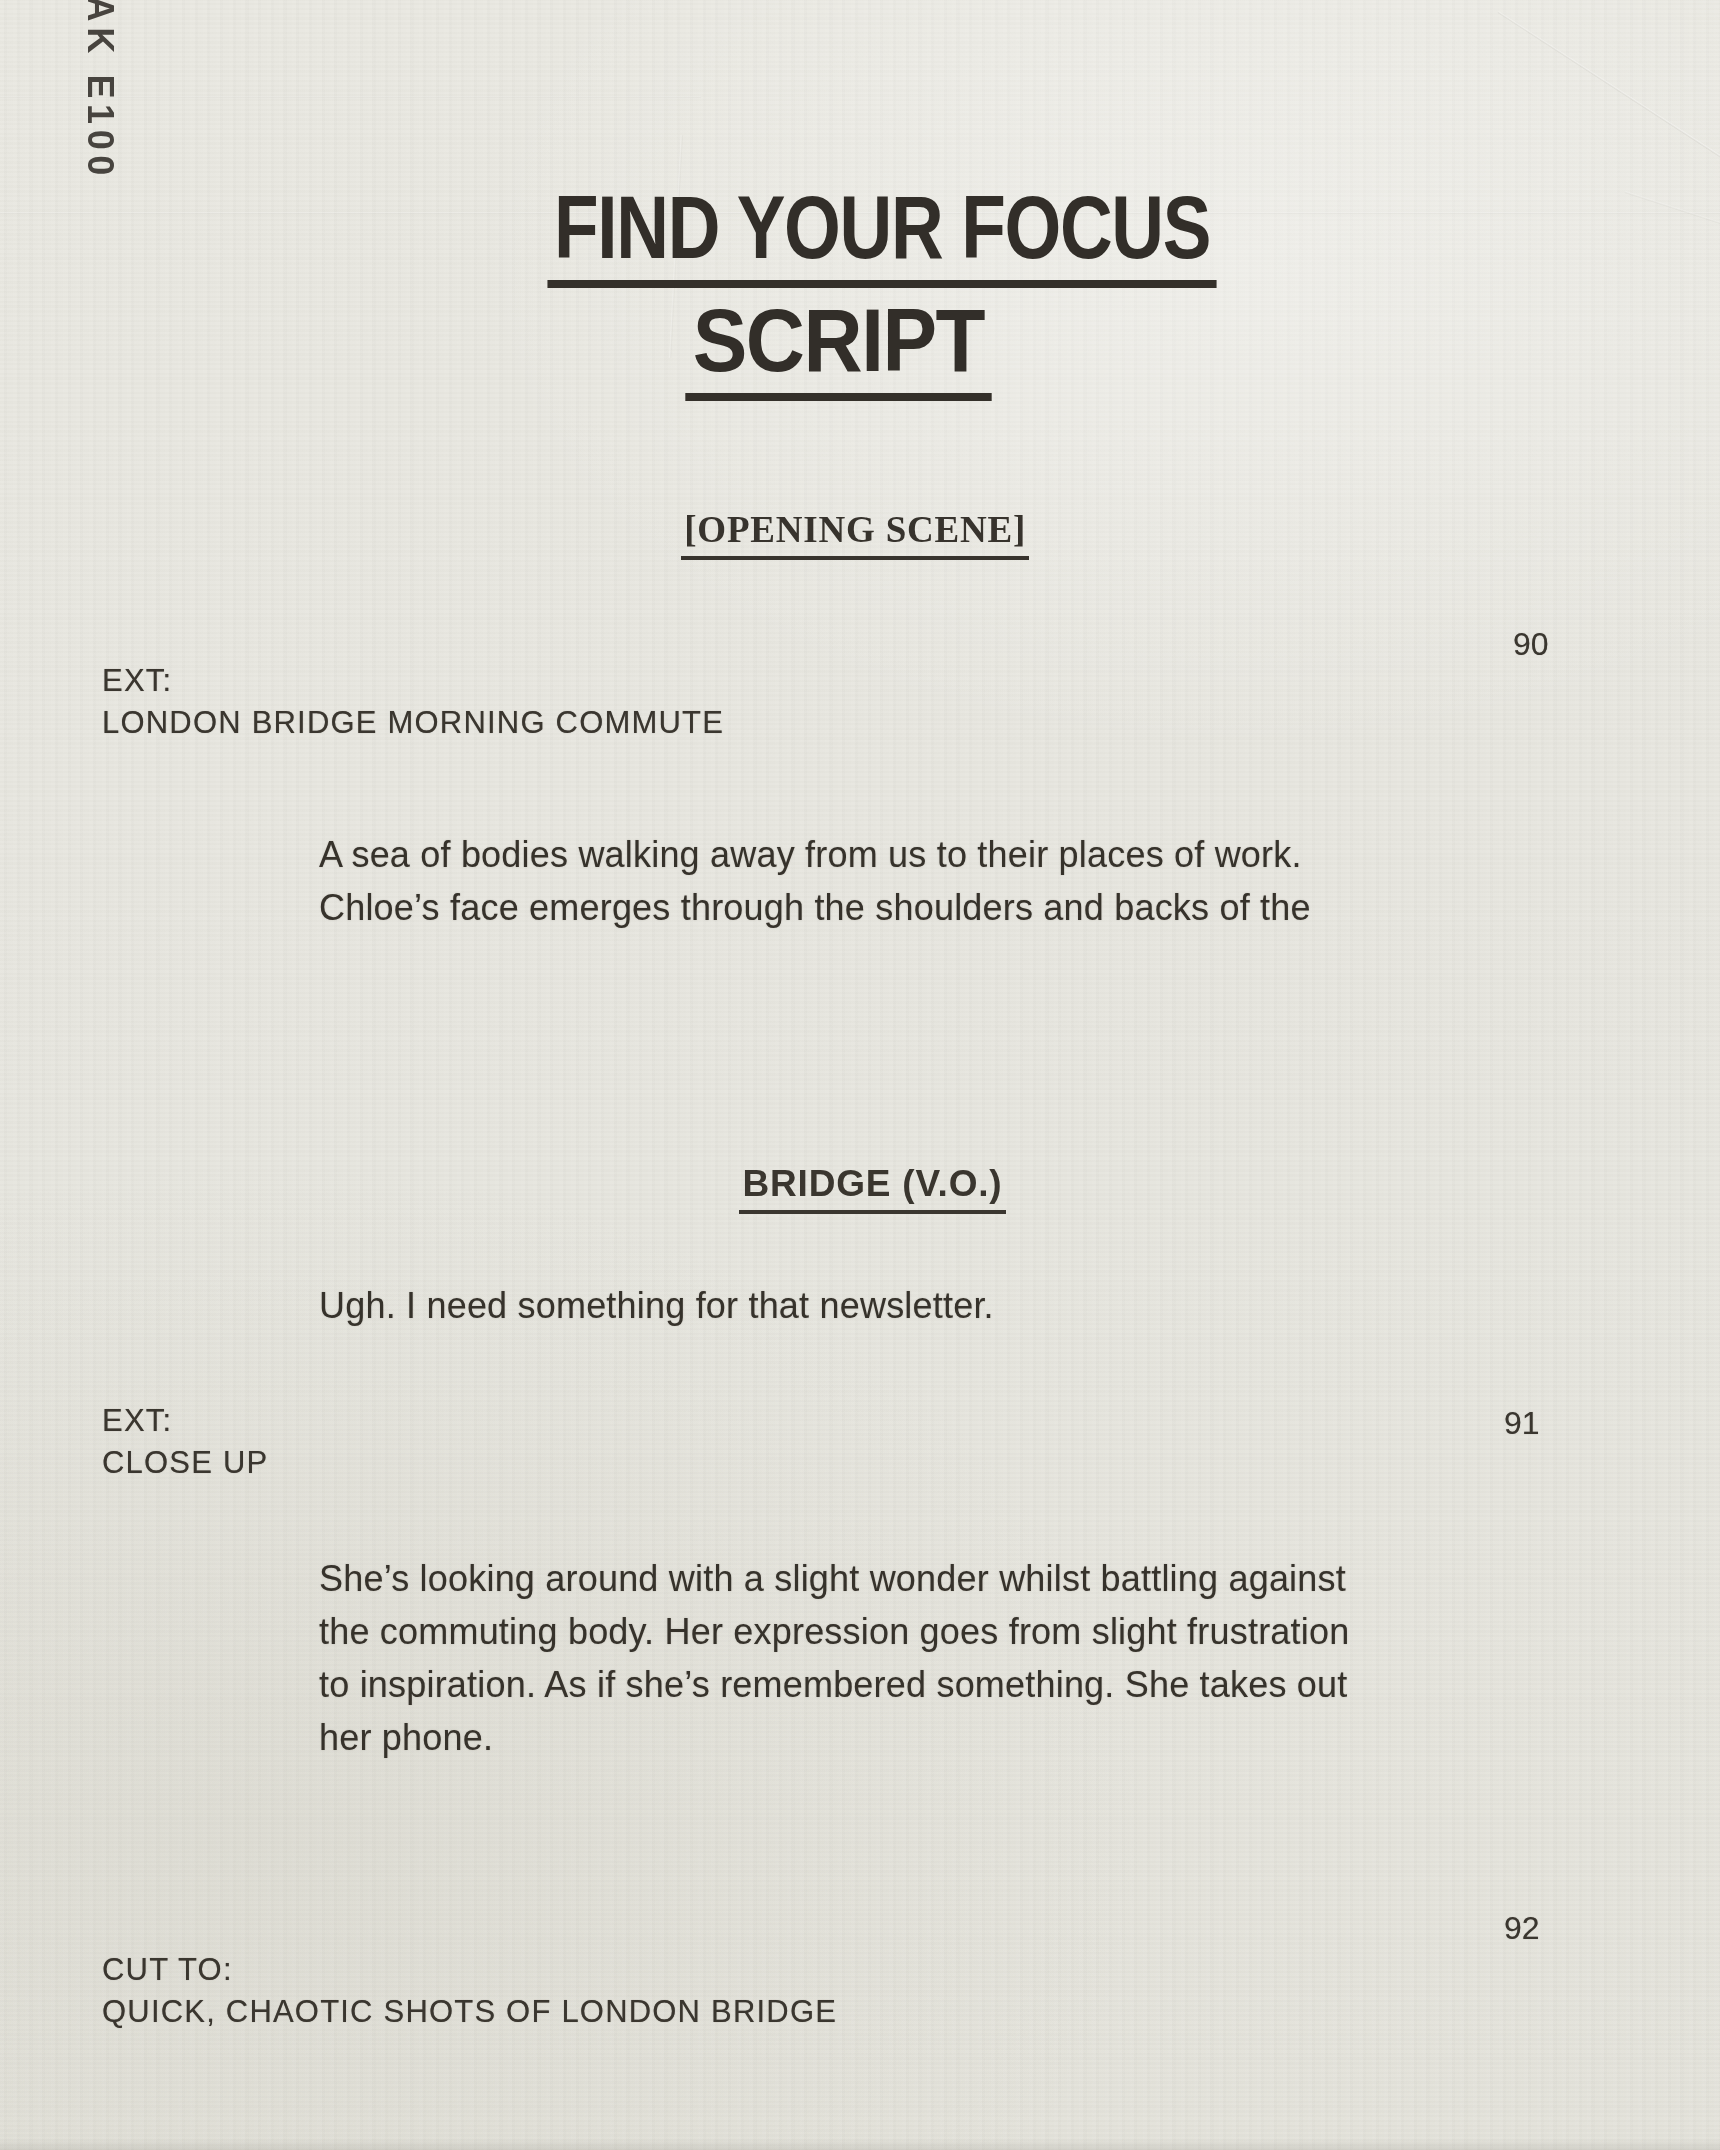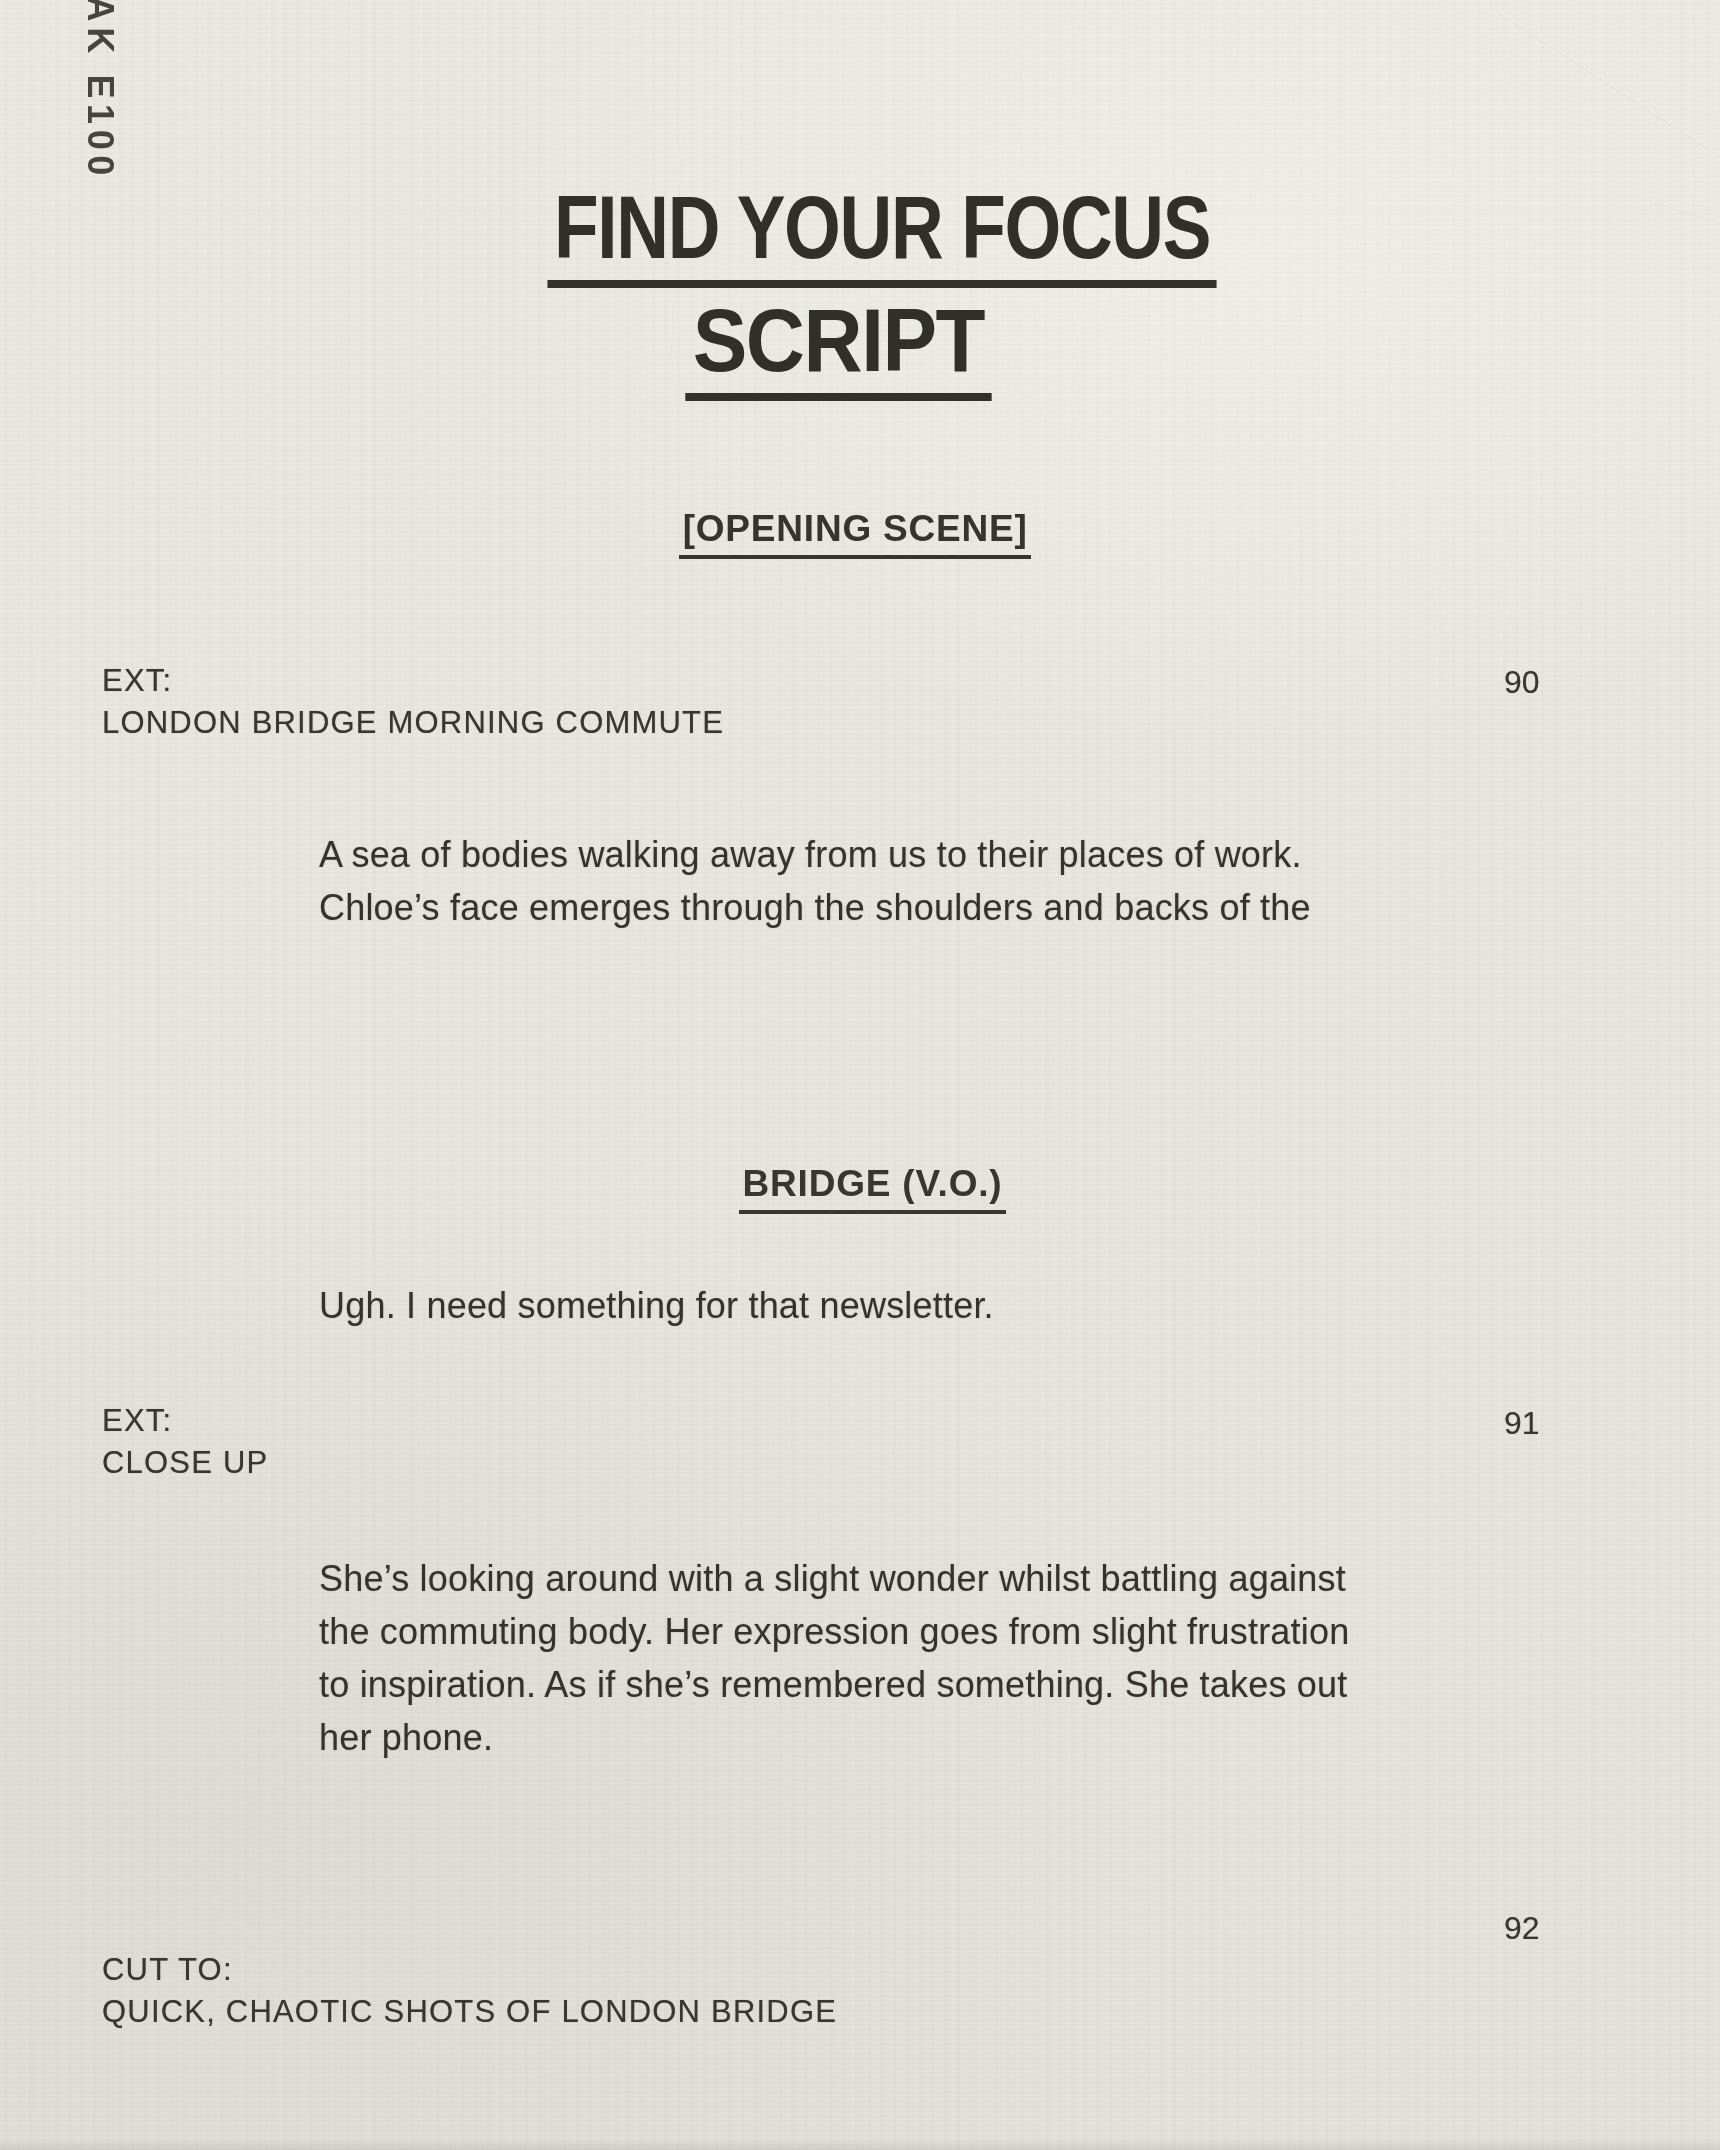--- a/index.html
+++ b/index.html
@@ -39,21 +39,21 @@
     display:inline-block;position:relative;
     font-weight:bold;font-size:89px;line-height:89px;letter-spacing:-1.6px;
     padding:0 8px 8px 8px;
     border-bottom:8.8px solid #34302a;
     color:#322e29;
   }
   .t1{transform:scaleX(0.82);}
   .t2{transform:scaleX(0.92);}
 
   .opening{
-    position:absolute;left:0;width:1677px;text-align:center;
+    position:absolute;left:0;width:1677px;text-align:center;font-family:Liberation Serif, serif;
   }
   .opening-inner{
     display:inline-block;position:relative;left:16.7px;
     font-size:37px;font-weight:bold;letter-spacing:0.8px;
     padding:0 3.2px 4.8px 3.2px;border-bottom:4.8px solid #37332d;color:#37332d;
   }
 
   .slug{
     position:absolute;left:102px;
     font-size:31px;line-height:42px;letter-spacing:1.2px;
@@ -101,21 +101,21 @@
 </div>
 
 <div class="opening" style="top:508px;">
   <span class="opening-inner">[OPENING SCENE]</span>
 </div>
 
 <div class="slug" style="top:660px;">
   <div>EXT:</div>
   <div>LONDON BRIDGE MORNING COMMUTE</div>
 </div>
-<div class="scene-num" style="top:664px;">90</div>
+<div class="scene-num" style="top:626px;margin-left:9px;">90</div>
 
 <div class="action" style="top:828px;">
   <div>A sea of bodies walking away from us to their places of work.</div>
   <div>Chloe’s face emerges through the shoulders and backs of the</div>
 </div>
 
 <div class="character" style="top:1163px;">
   <span class="character-inner">BRIDGE (V.O.)</span>
 </div>
 <div class="action" style="top:1279px;">

